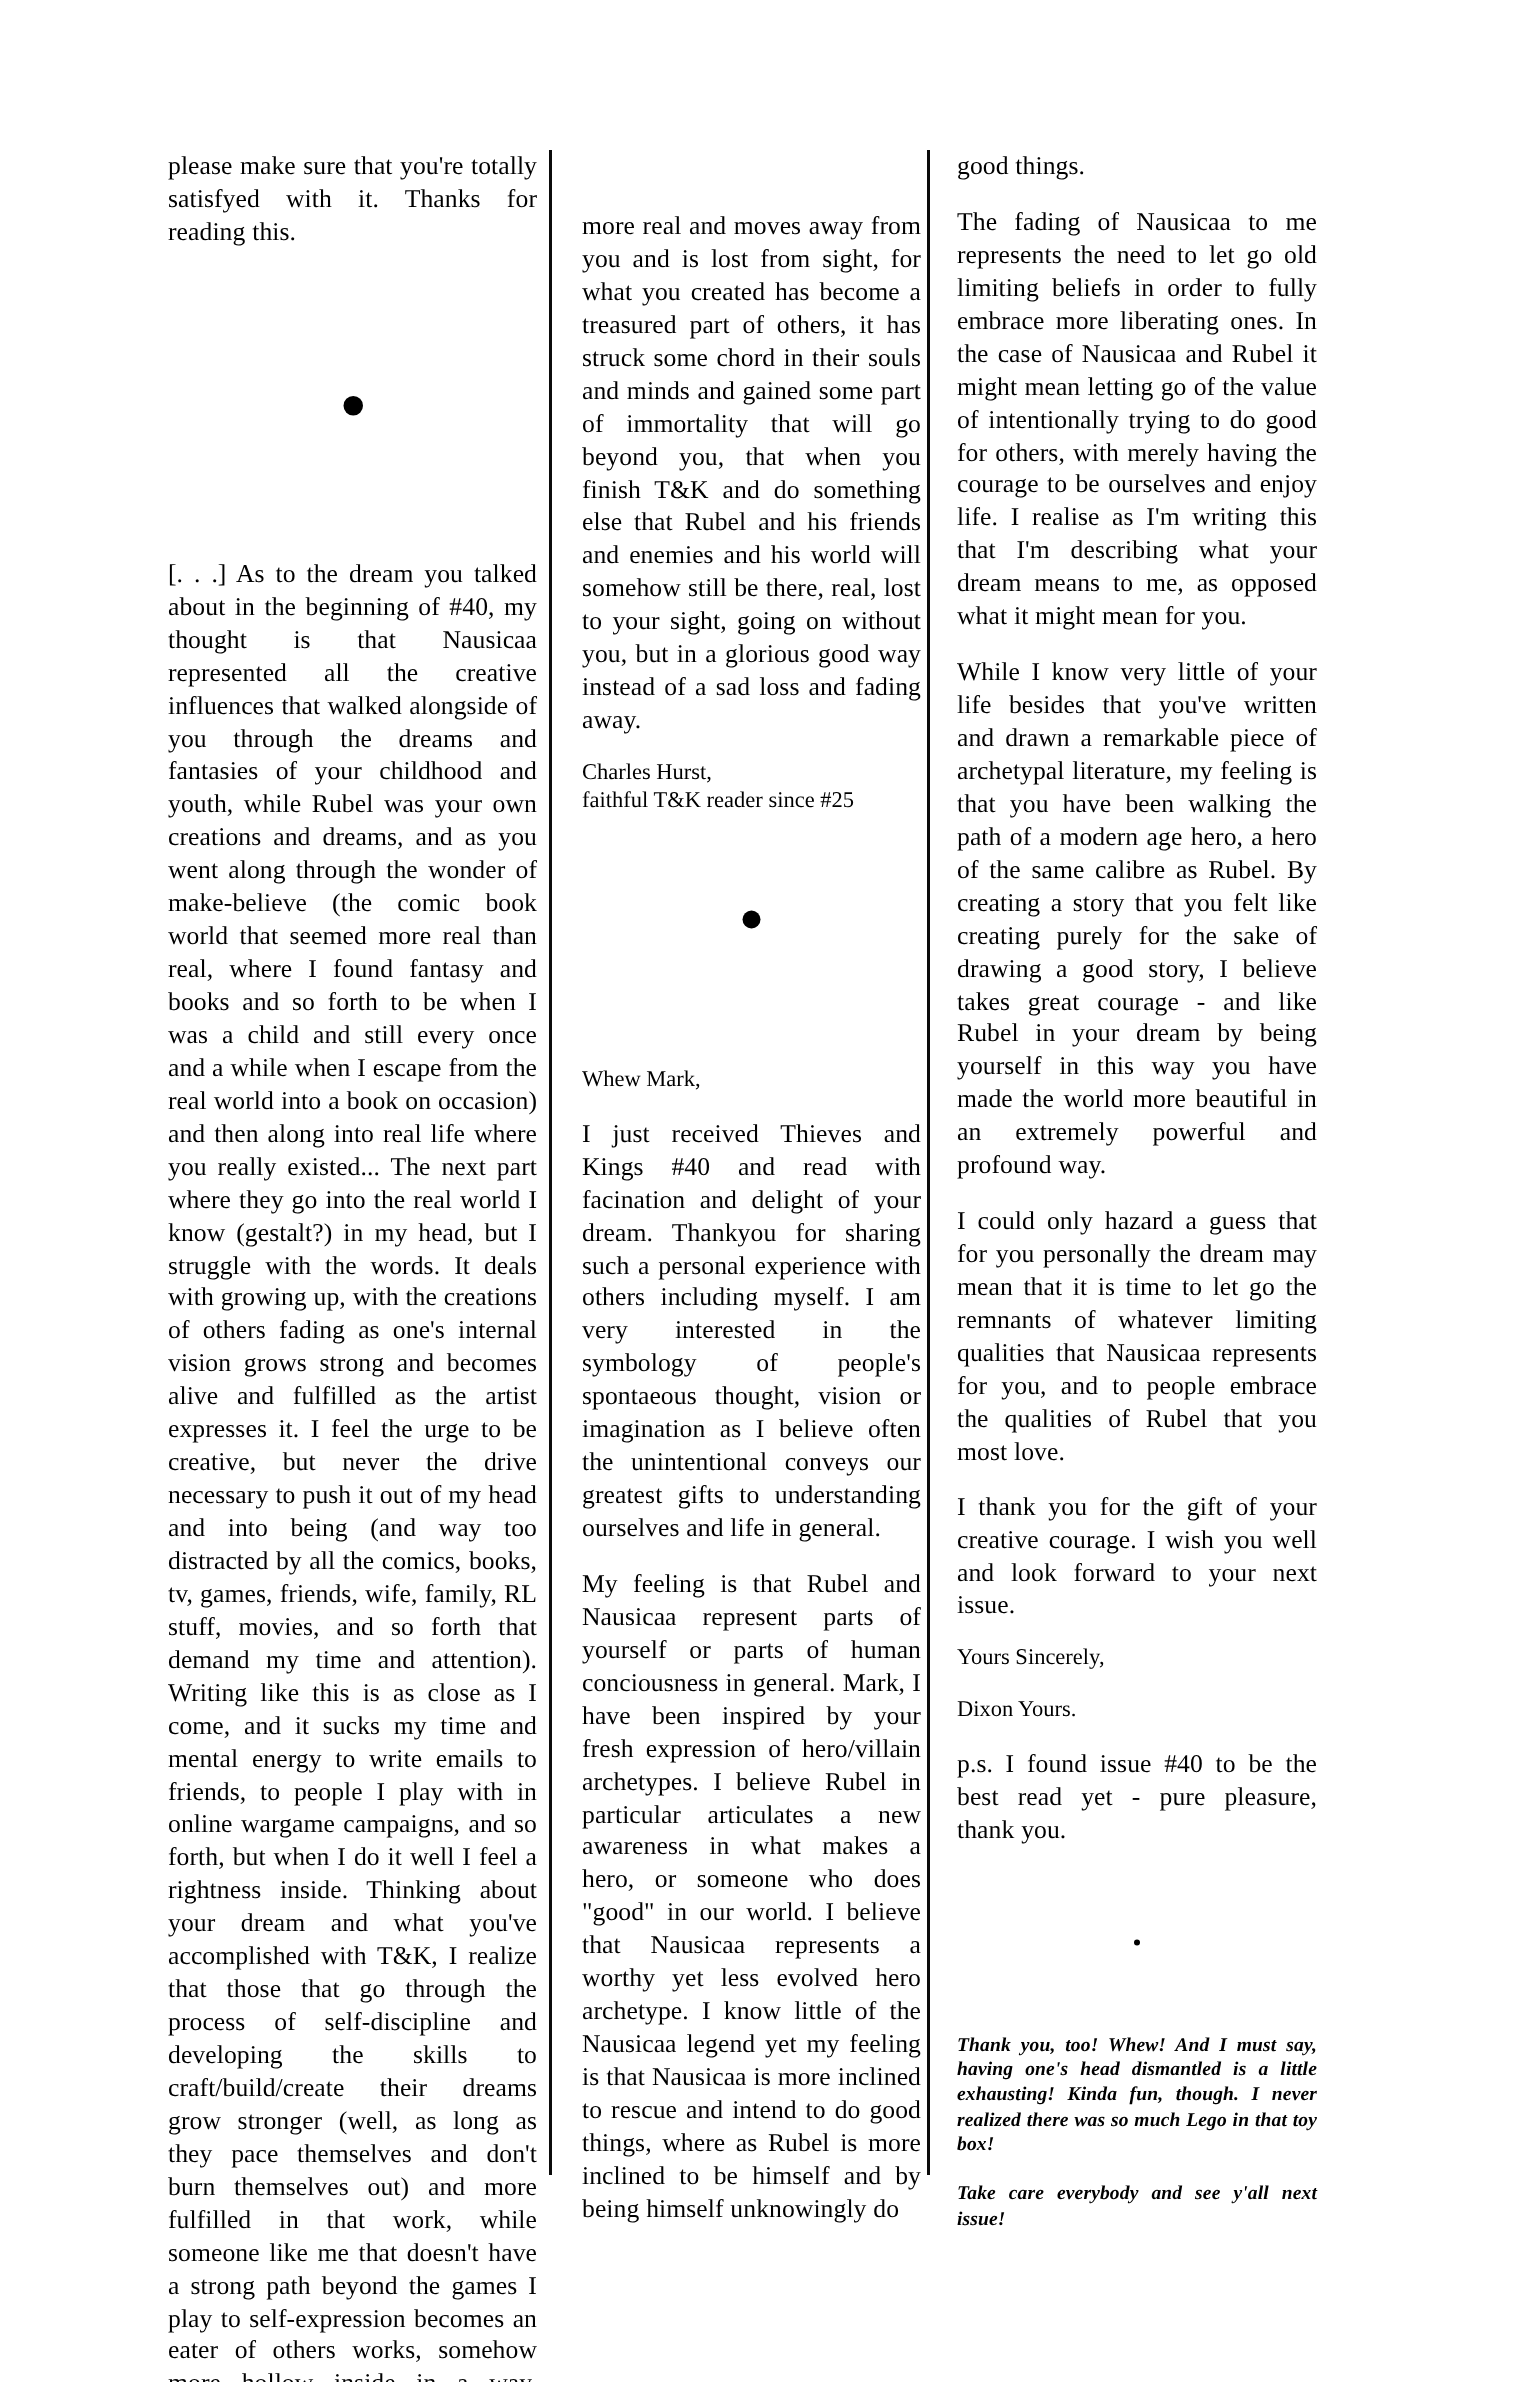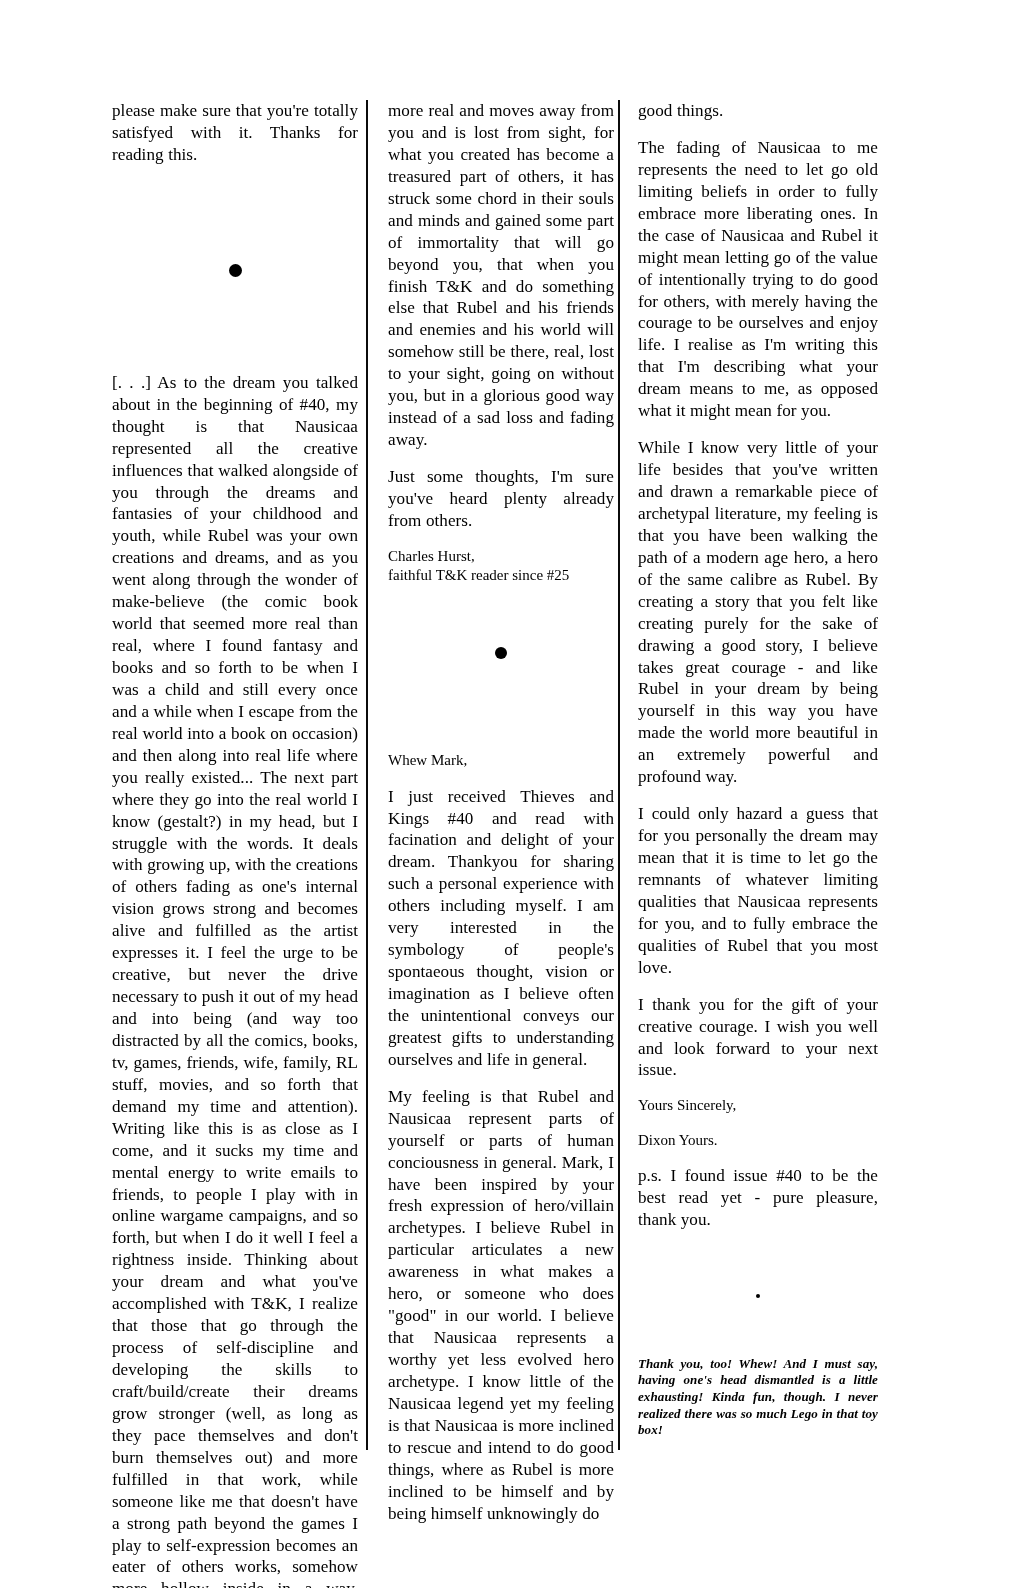--- a/index.html
+++ b/index.html
@@ -34,21 +34,21 @@
     display: flex;
     flex-direction: row;
     align-items: stretch;
   }
 
   .column {
     position: relative;
     box-sizing: border-box;
   }
   .col-1 { width: 254px; padding-right: 8px; }
-  .col-2 { width: 250px; padding-left: 20px; padding-right: 4px; }
+  .col-2 { width: 250px; padding-left: 20px; padding-right: 4px; margin-top: 40px; }
   .col-3 { width: 258px; padding-left: 18px; }
 
   .divider {
     width: 0;
     border-left: 2px solid #0b0b0b;
     margin: 0 0px;
     align-self: stretch;
   }
 
   p.para {
@@ -120,21 +120,20 @@
 
       <p class="para">[. . .] As to the dream you talked about in the beginning of #40, my thought is that Nausicaa represented all the creative influences that walked alongside of you through the dreams and fantasies of your childhood and youth, while Rubel was your own creations and dreams, and as you went along through the wonder of make-believe (the comic book world that seemed more real than real, where I found fantasy and books and so forth to be when I was a child and still every once and a while when I escape from the real world into a book on occasion) and then along into real life where you really existed...  The next part where they go into the real world I know (gestalt?) in my head, but I struggle with the words.  It deals with growing up, with the creations of others fading as one's internal vision grows strong and becomes alive and fulfilled as the artist expresses it.  I feel the urge to be creative, but never the drive necessary to push it out of my head and into being (and way too distracted by all the comics, books, tv, games, friends, wife, family, RL stuff, movies, and so forth that demand my time and attention).  Writing like this is as close as I come, and it sucks my time and mental energy to write emails to friends, to people I play with in online wargame campaigns, and so forth, but when I do it well I feel a rightness inside.  Thinking about your dream and what you've accomplished with T&amp;K, I realize that those that go through the process of self-discipline and developing the skills to craft/build/create their dreams grow stronger (well, as long as they pace themselves and don't burn themselves out) and more fulfilled in that work, while someone like me that doesn't have a strong path beyond the games I play to self-expression becomes an eater of others works, somehow more hollow inside in a way.  Anyway, your Rubel in your dream becomes stronger and stronger and more and</p>
 
     </div>
 
     <div class="divider"></div>
 
     <div class="column col-2">
 
       <p class="para">more real and moves away from you and is lost from sight, for what you created has become a treasured part of others, it has struck some chord in their souls and minds and gained some part of immortality that will go beyond you, that when you finish T&amp;K and do something else that Rubel and his friends and enemies and his world will somehow still be there, real, lost to your sight, going on without you, but in a glorious good way instead of a sad loss and fading away.</p>
-      <p class="para">Just some thoughts, I'm sure you've heard plenty already from others.</p>
 
       <p class="sig">
         <span>Charles Hurst,</span><br>
         <span>faithful T&amp;K reader since #25</span>
       </p>
 
       <div class="bullet-wrap sep-c2">
         <span class="bullet mid"></span>
       </div>
 
@@ -145,29 +144,30 @@
 
     </div>
 
     <div class="divider"></div>
 
     <div class="column col-3">
 
       <p class="para">good things.</p>
       <p class="para">The fading of Nausicaa to me represents the need to let go old limiting beliefs in order to fully embrace more liberating ones.   In the case of Nausicaa and Rubel it might mean letting go of the value of intentionally trying to do good for others, with merely having the courage to be ourselves and enjoy life. I realise as I'm writing this that I'm describing what your dream means to me, as opposed what it might mean for you.</p>
       <p class="para">While I know very little of your life besides that you've written and drawn a remarkable piece of archetypal literature, my feeling is that you have been walking the path of a modern age hero, a hero of the same calibre as Rubel.  By creating a story that you felt like creating purely for the sake of drawing a good story, I believe takes great courage - and like Rubel in your dream by being yourself in this way you have made the world more beautiful in an extremely powerful and profound way.</p>
-      <p class="para">I could only hazard a guess that for you personally the dream may mean that it is time to let go the remnants of whatever limiting qualities that Nausicaa represents for you, and to fully embrace the qualities of Rubel that you most love.</p>
+      <p class="para">I could only hazard a guess that for you personally the dream may mean that it is time to let go the remnants of whatever limiting qualities that Nausicaa represents for you, and to people embrace the qualities of Rubel that you most love.</p>
       <p class="para">I thank you for the gift of your creative courage. I wish you well and look forward to your next issue.</p>
 
       <p class="sig">Yours Sincerely,</p>
       <p class="sig">Dixon Yours.</p>
       <p class="para">p.s. I found issue #40 to be the best read yet - pure pleasure, thank you.</p>
 
       <div class="bullet-wrap sep-c3 bullet-offset-left">
         <span class="bullet tiny"></span>
       </div>
 
       <p class="editor">Thank you, too!  Whew!  And I must say, having one's head dismantled is a little exhausting!  Kinda fun, though.   I never realized there was so much Lego in that toy box!</p>
+      <p class="editor">Take care everybody and see y'all next issue!</p>
 
     </div>
 
   </div>
 </div>
 
 </body></html>

